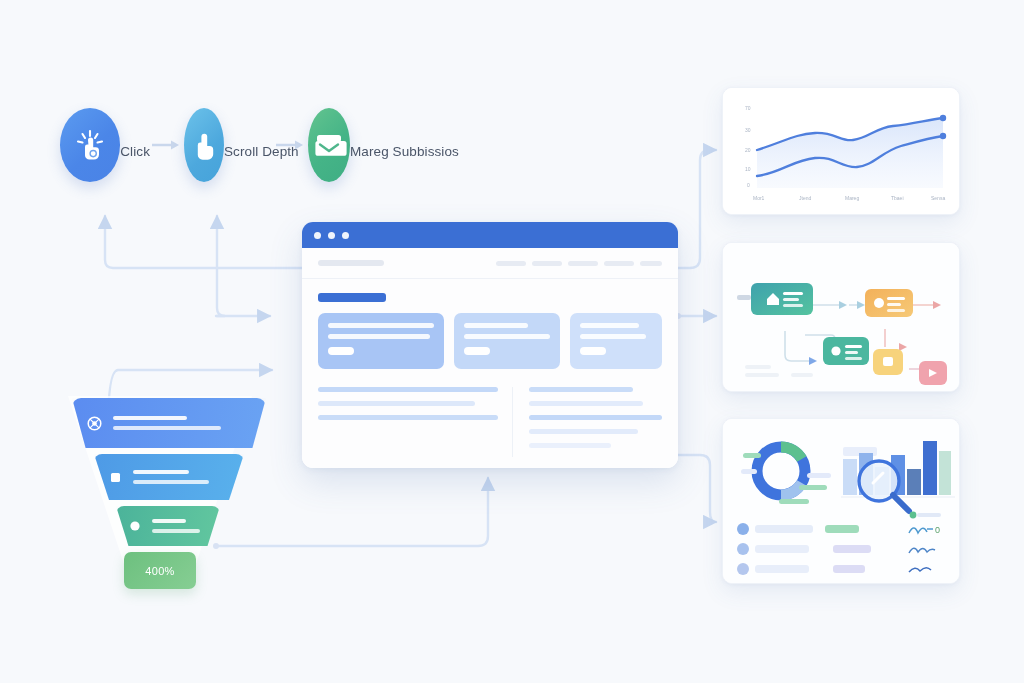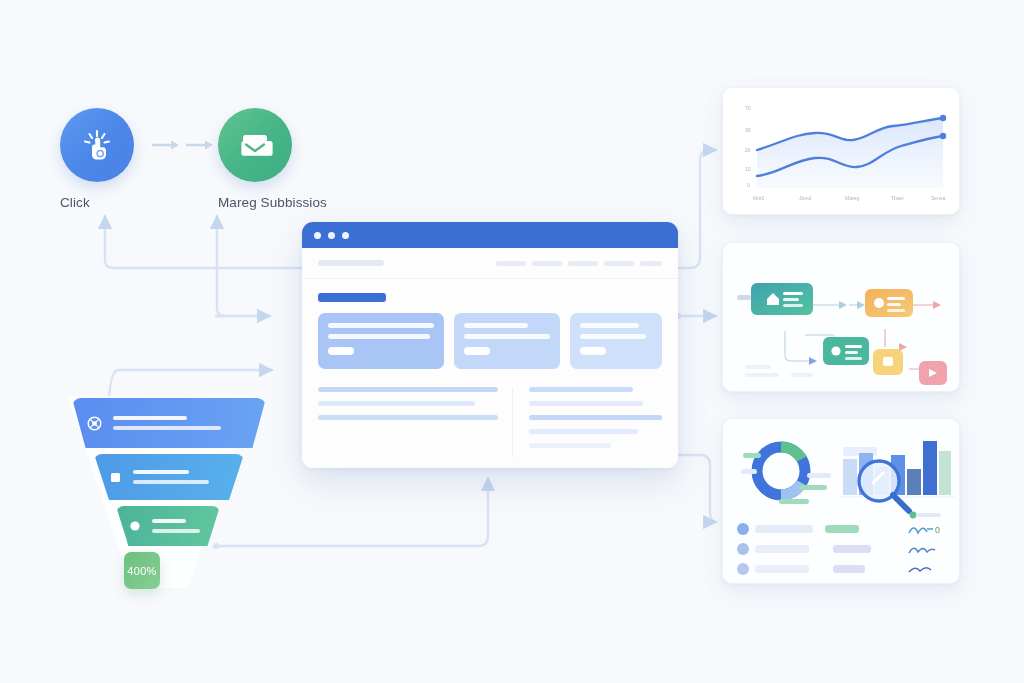--- a/index.html
+++ b/index.html
@@ -9,21 +9,21 @@
     font-family:"Liberation Sans","DejaVu Sans",sans-serif;
     position:relative;
   }
   .stage{position:absolute;inset:0;}
 
   
   .wires{position:absolute;inset:0;pointer-events:none;}
 
   
   .events{position:absolute;left:60px;top:108px;display:flex;align-items:flex-start;}
-  .event{width:90px;display:flex;flex-direction:column;align-items:flex-start;}
+  .event{width:90px;display:flex;flex-direction:row;align-items:center;}
   .ev-circle{
     width:74px;height:74px;border-radius:50%;
     display:flex;align-items:center;justify-content:center;
     box-shadow:0 6px 14px rgba(70,110,190,.20);
   }
   .ev-blue{background:linear-gradient(135deg,#5b9bf0 0%,#4b86e8 55%,#4a83e6 100%);}
   .ev-sky{background:linear-gradient(135deg,#6cc2ea 0%,#4da8dd 60%,#46a3da 100%);}
   .ev-green{background:linear-gradient(135deg,#63c48f 0%,#45b487 55%,#3fae84 100%);}
   .ev-label{
     margin-top:13px;font-size:13.5px;color:#4a5568;white-space:nowrap;letter-spacing:.1px;
@@ -39,21 +39,21 @@
       border-radius:9px 9px 6px 6px;padding-left:14px;}
   .f2{left:28px;top:56px;width:136px;height:46px;
       background:linear-gradient(100deg,#4e9ae6,#59b1ec);
       clip-path:polygon(0 0,100% 0,90% 100%,10% 100%);
       border-radius:8px;padding-left:14px;}
   .f3{left:50px;top:108px;width:92px;height:40px;
       background:linear-gradient(100deg,#4bb39a,#62c79f);
       clip-path:polygon(0 0,100% 0,88% 100%,12% 100%);
       border-radius:8px;padding-left:12px;}
   .f-badge{
-    position:absolute;left:58px;top:154px;width:36px;height:37px;border-radius:7px;
+    position:absolute;left:58px;top:154px;width:72px;height:37px;border-radius:7px;
     background:linear-gradient(135deg,#6dc07f,#86ce93);
     display:flex;align-items:center;justify-content:center;
     color:#ffffff;font-size:11px;letter-spacing:.3px;
     box-shadow:0 5px 12px rgba(90,170,120,.22);
   }
   .f-lines{display:flex;flex-direction:column;gap:6px;margin-left:10px;}
   .f-line{height:4px;border-radius:3px;background:rgba(255,255,255,.92);}
   .f-ico{flex:0 0 auto;display:flex;align-items:center;justify-content:center;}
 
   
@@ -151,20 +151,28 @@
       <div class="ev-label">Click</div>
     </div>
 
     <div class="ev-arrow">
       <svg width="30" height="12" viewBox="0 0 30 12">
         <path d="M0,6 L20,6" stroke="#c9d7ec" stroke-width="2.4" stroke-linecap="round"></path>
         <path d="M19,1.5 L27,6 L19,10.5 Z" fill="#c9d7ec"></path>
       </svg>
     </div>
 
+    <div class="event">
+      <div class="ev-circle ev-sky">
+        <svg width="40" height="40" viewBox="0 0 40 40">
+          <path d="M17.4,11.6 a2.9,2.9 0 0 1 5.8,0 v9.4 h2.3 a3.7,3.7 0 0 1 3.7,3.7 v4.6 a5.4,5.4 0 0 1 -5.4,5.4 h-5.2 a4.8,4.8 0 0 1 -4.8,-4.8 v-10 a2.4,2.4 0 0 1 2.4,-2.4 h1.2 z" fill="#ffffff"></path>
+        </svg>
+      </div>
+      <div class="ev-label">Scroll Depth</div>
+    </div>
 
     <div class="ev-arrow">
       <svg width="30" height="12" viewBox="0 0 30 12">
         <path d="M0,6 L20,6" stroke="#c9d7ec" stroke-width="2.4" stroke-linecap="round"></path>
         <path d="M19,1.5 L27,6 L19,10.5 Z" fill="#c9d7ec"></path>
       </svg>
     </div>
 
     <div class="event">
       <div class="ev-circle ev-green">

